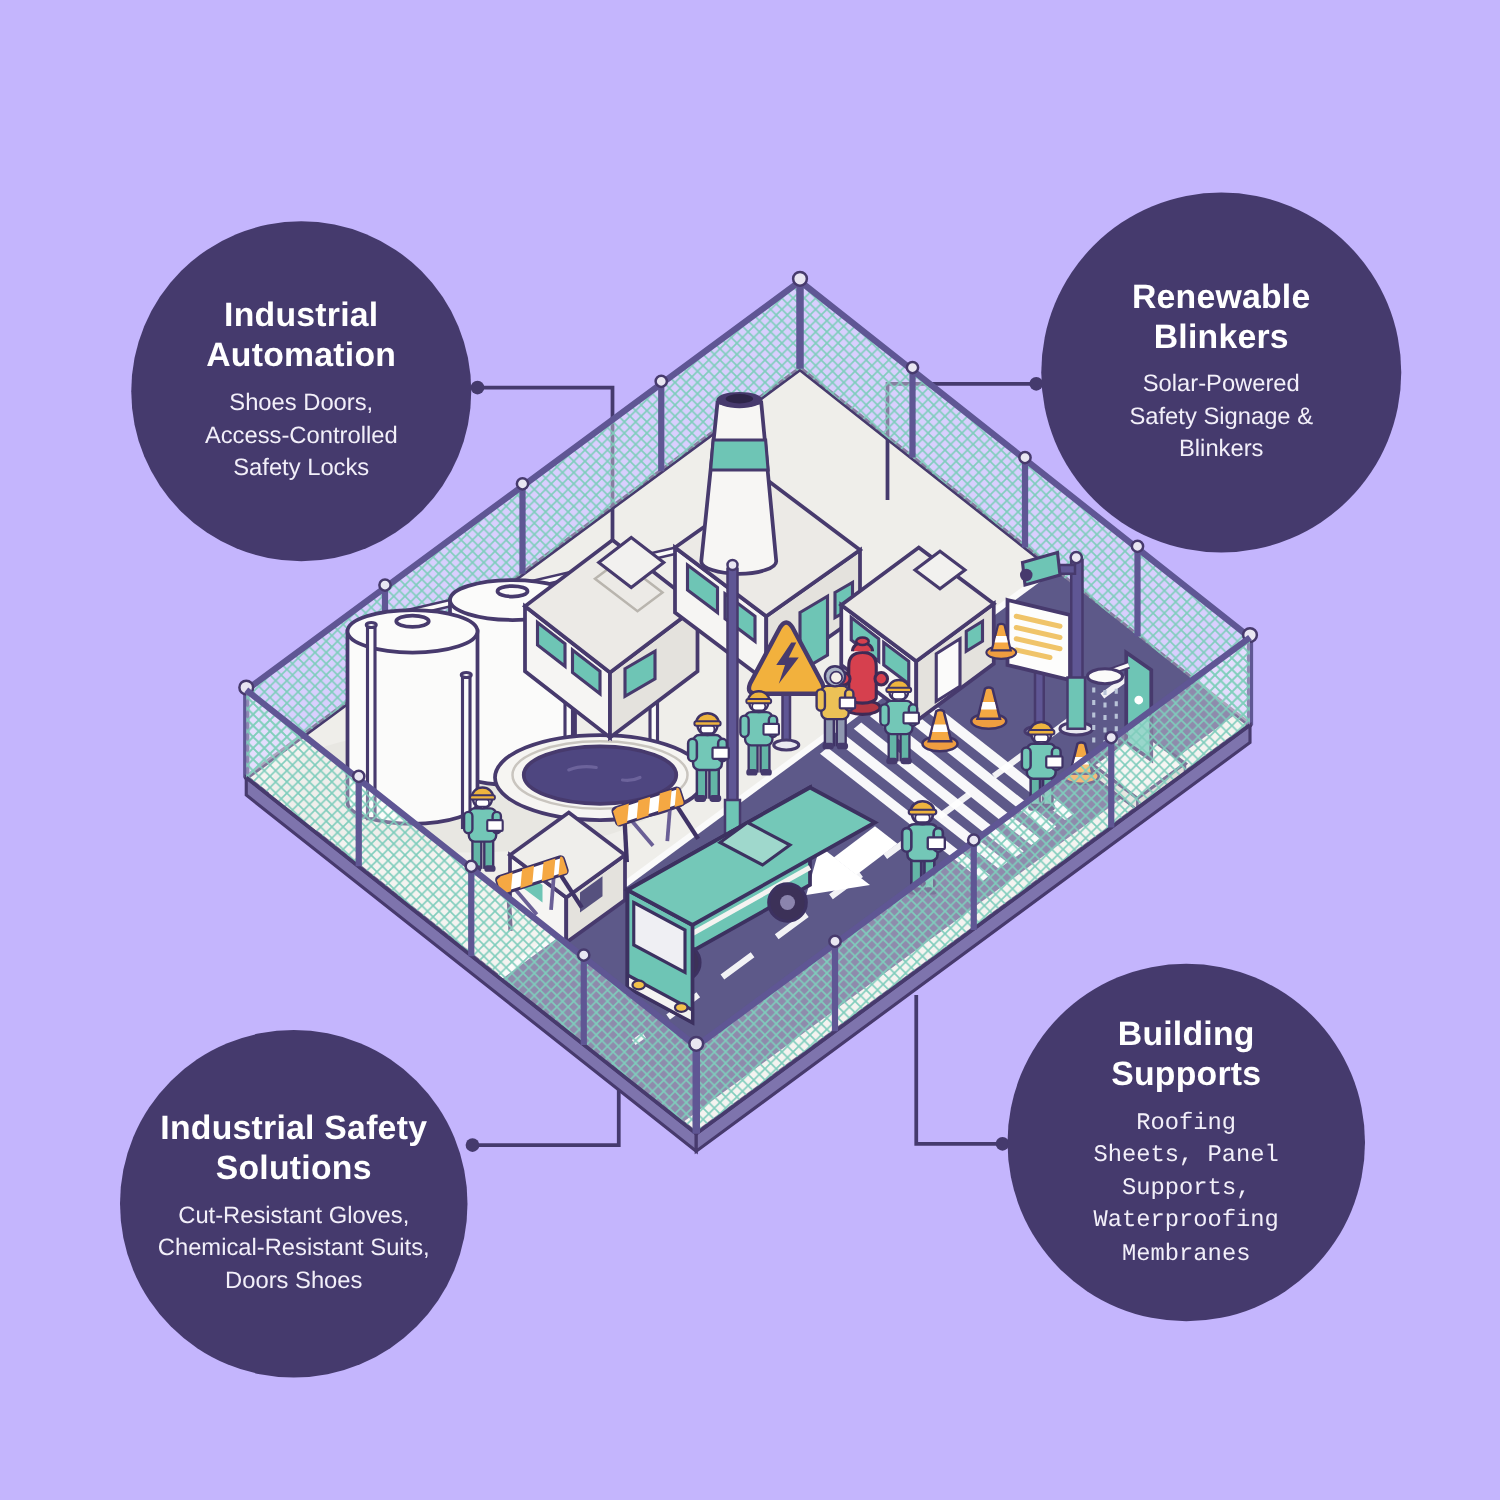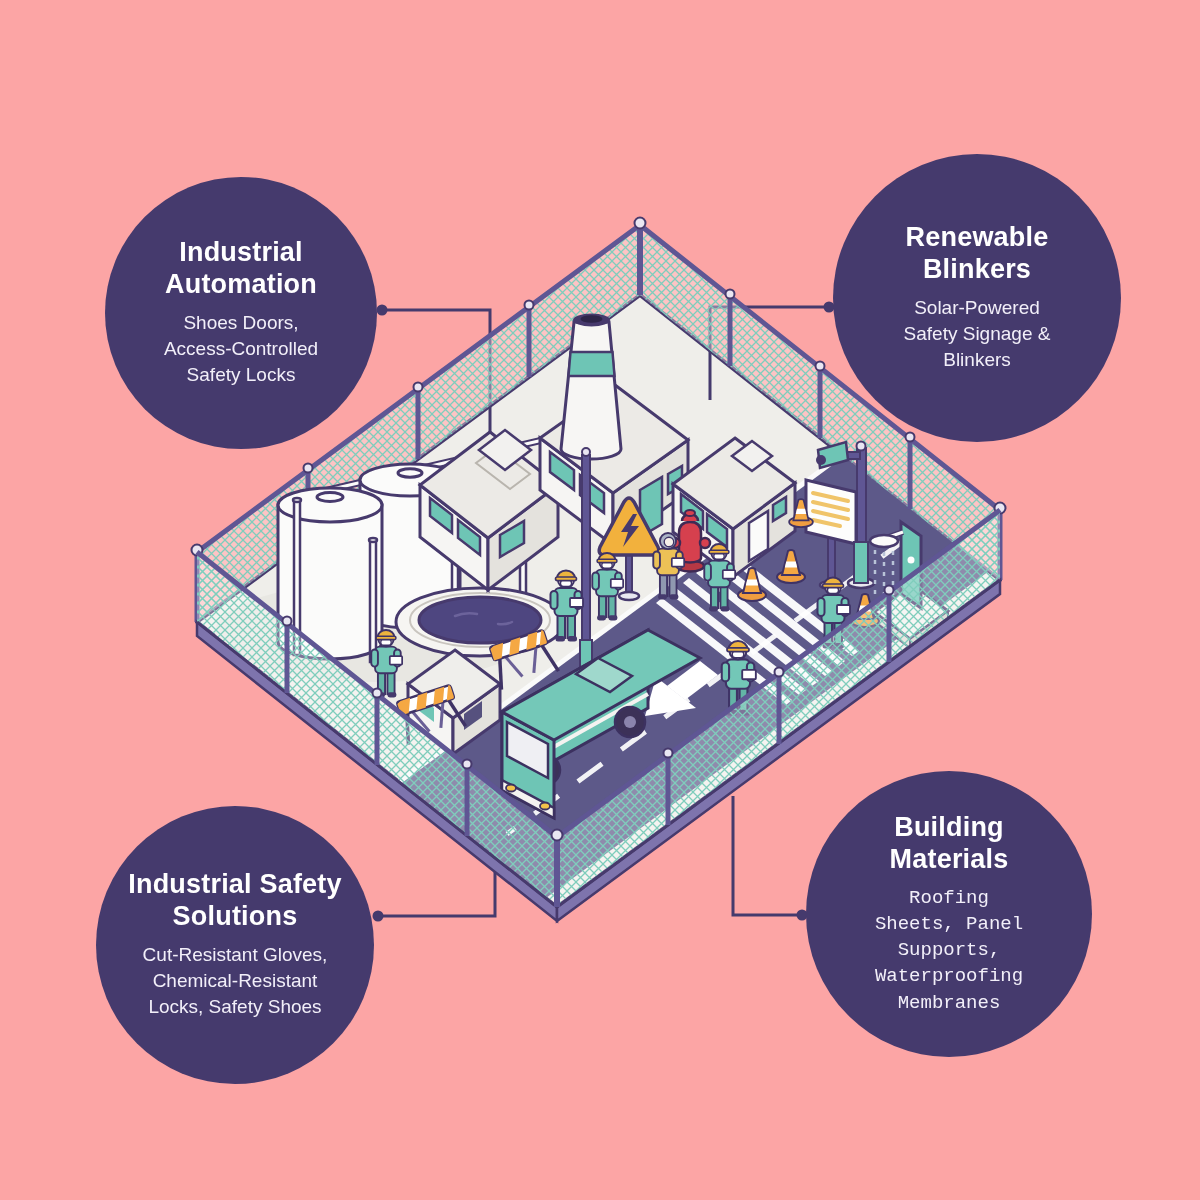--- a/index.html
+++ b/index.html
@@ -1,30 +1,30 @@
 <!DOCTYPE html>
 <html><head>
 <meta charset="utf-8">
 <style>
   html,body{margin:0;padding:0;background:#ffffff;}
-  .canvas{position:relative;width:1200px;height:1200px;background:#fca5a5;overflow:hidden;
+  .canvas{position:relative;width:1200px;height:1200px;background:#c4b5fd;overflow:hidden;
           font-family:"Liberation Sans", sans-serif;}
   .scene{position:absolute;left:0;top:0;width:1200px;height:1200px;}
   .node{position:absolute;border-radius:50%;background:#453a6d;color:#ffffff;
         display:flex;flex-direction:column;align-items:center;justify-content:center;
         text-align:center;z-index:5;}
   .node .title{font-weight:700;font-size:27px;line-height:1.18;letter-spacing:.2px;}
   .node .desc{font-weight:400;font-size:19px;line-height:1.38;margin-top:9px;color:#f2eff9;}
   #node-tl{left:105px;top:177px;width:272px;height:272px;}
   #node-tl .title{max-width:185px;}
   #node-tl .desc{max-width:182px;}
   #node-tr{left:833px;top:154px;width:288px;height:288px;}
   #node-tr .title{max-width:200px;}
   #node-tr .desc{max-width:172px;}
-  #node-bl{left:96px;top:806px;width:278px;height:278px;text-align:center;}
+  #node-bl{left:96px;top:824px;width:278px;height:278px;text-align:center;}
   #node-bl .title{max-width:236px;}
   #node-bl .desc{max-width:218px;}
   #node-br{left:806px;top:771px;width:286px;height:286px;}
   #node-br .title{max-width:175px;}
   #node-br .desc{max-width:168px;font-family:Liberation Mono, monospace;}
 </style>
 </head>
 <body>
 
 <div class="canvas">
@@ -352,20 +352,20 @@
   <div class="node" id="node-tl">
     <div class="title">Industrial Automation</div>
     <div class="desc">Shoes Doors, Access-Controlled Safety Locks</div>
   </div>
   <div class="node" id="node-tr">
     <div class="title">Renewable Blinkers</div>
     <div class="desc">Solar-Powered Safety Signage &amp; Blinkers</div>
   </div>
   <div class="node" id="node-bl">
     <div class="title">Industrial Safety Solutions</div>
-    <div class="desc">Cut-Resistant Gloves, Chemical-Resistant Locks, Safety Shoes</div>
+    <div class="desc">Cut-Resistant Gloves, Chemical-Resistant Suits, Doors Shoes</div>
   </div>
   <div class="node" id="node-br">
-    <div class="title">Building Materials</div>
+    <div class="title">Building Supports</div>
     <div class="desc">Roofing Sheets, Panel Supports, Waterproofing Membranes</div>
   </div>
 
 </div>
 
 </body></html>

